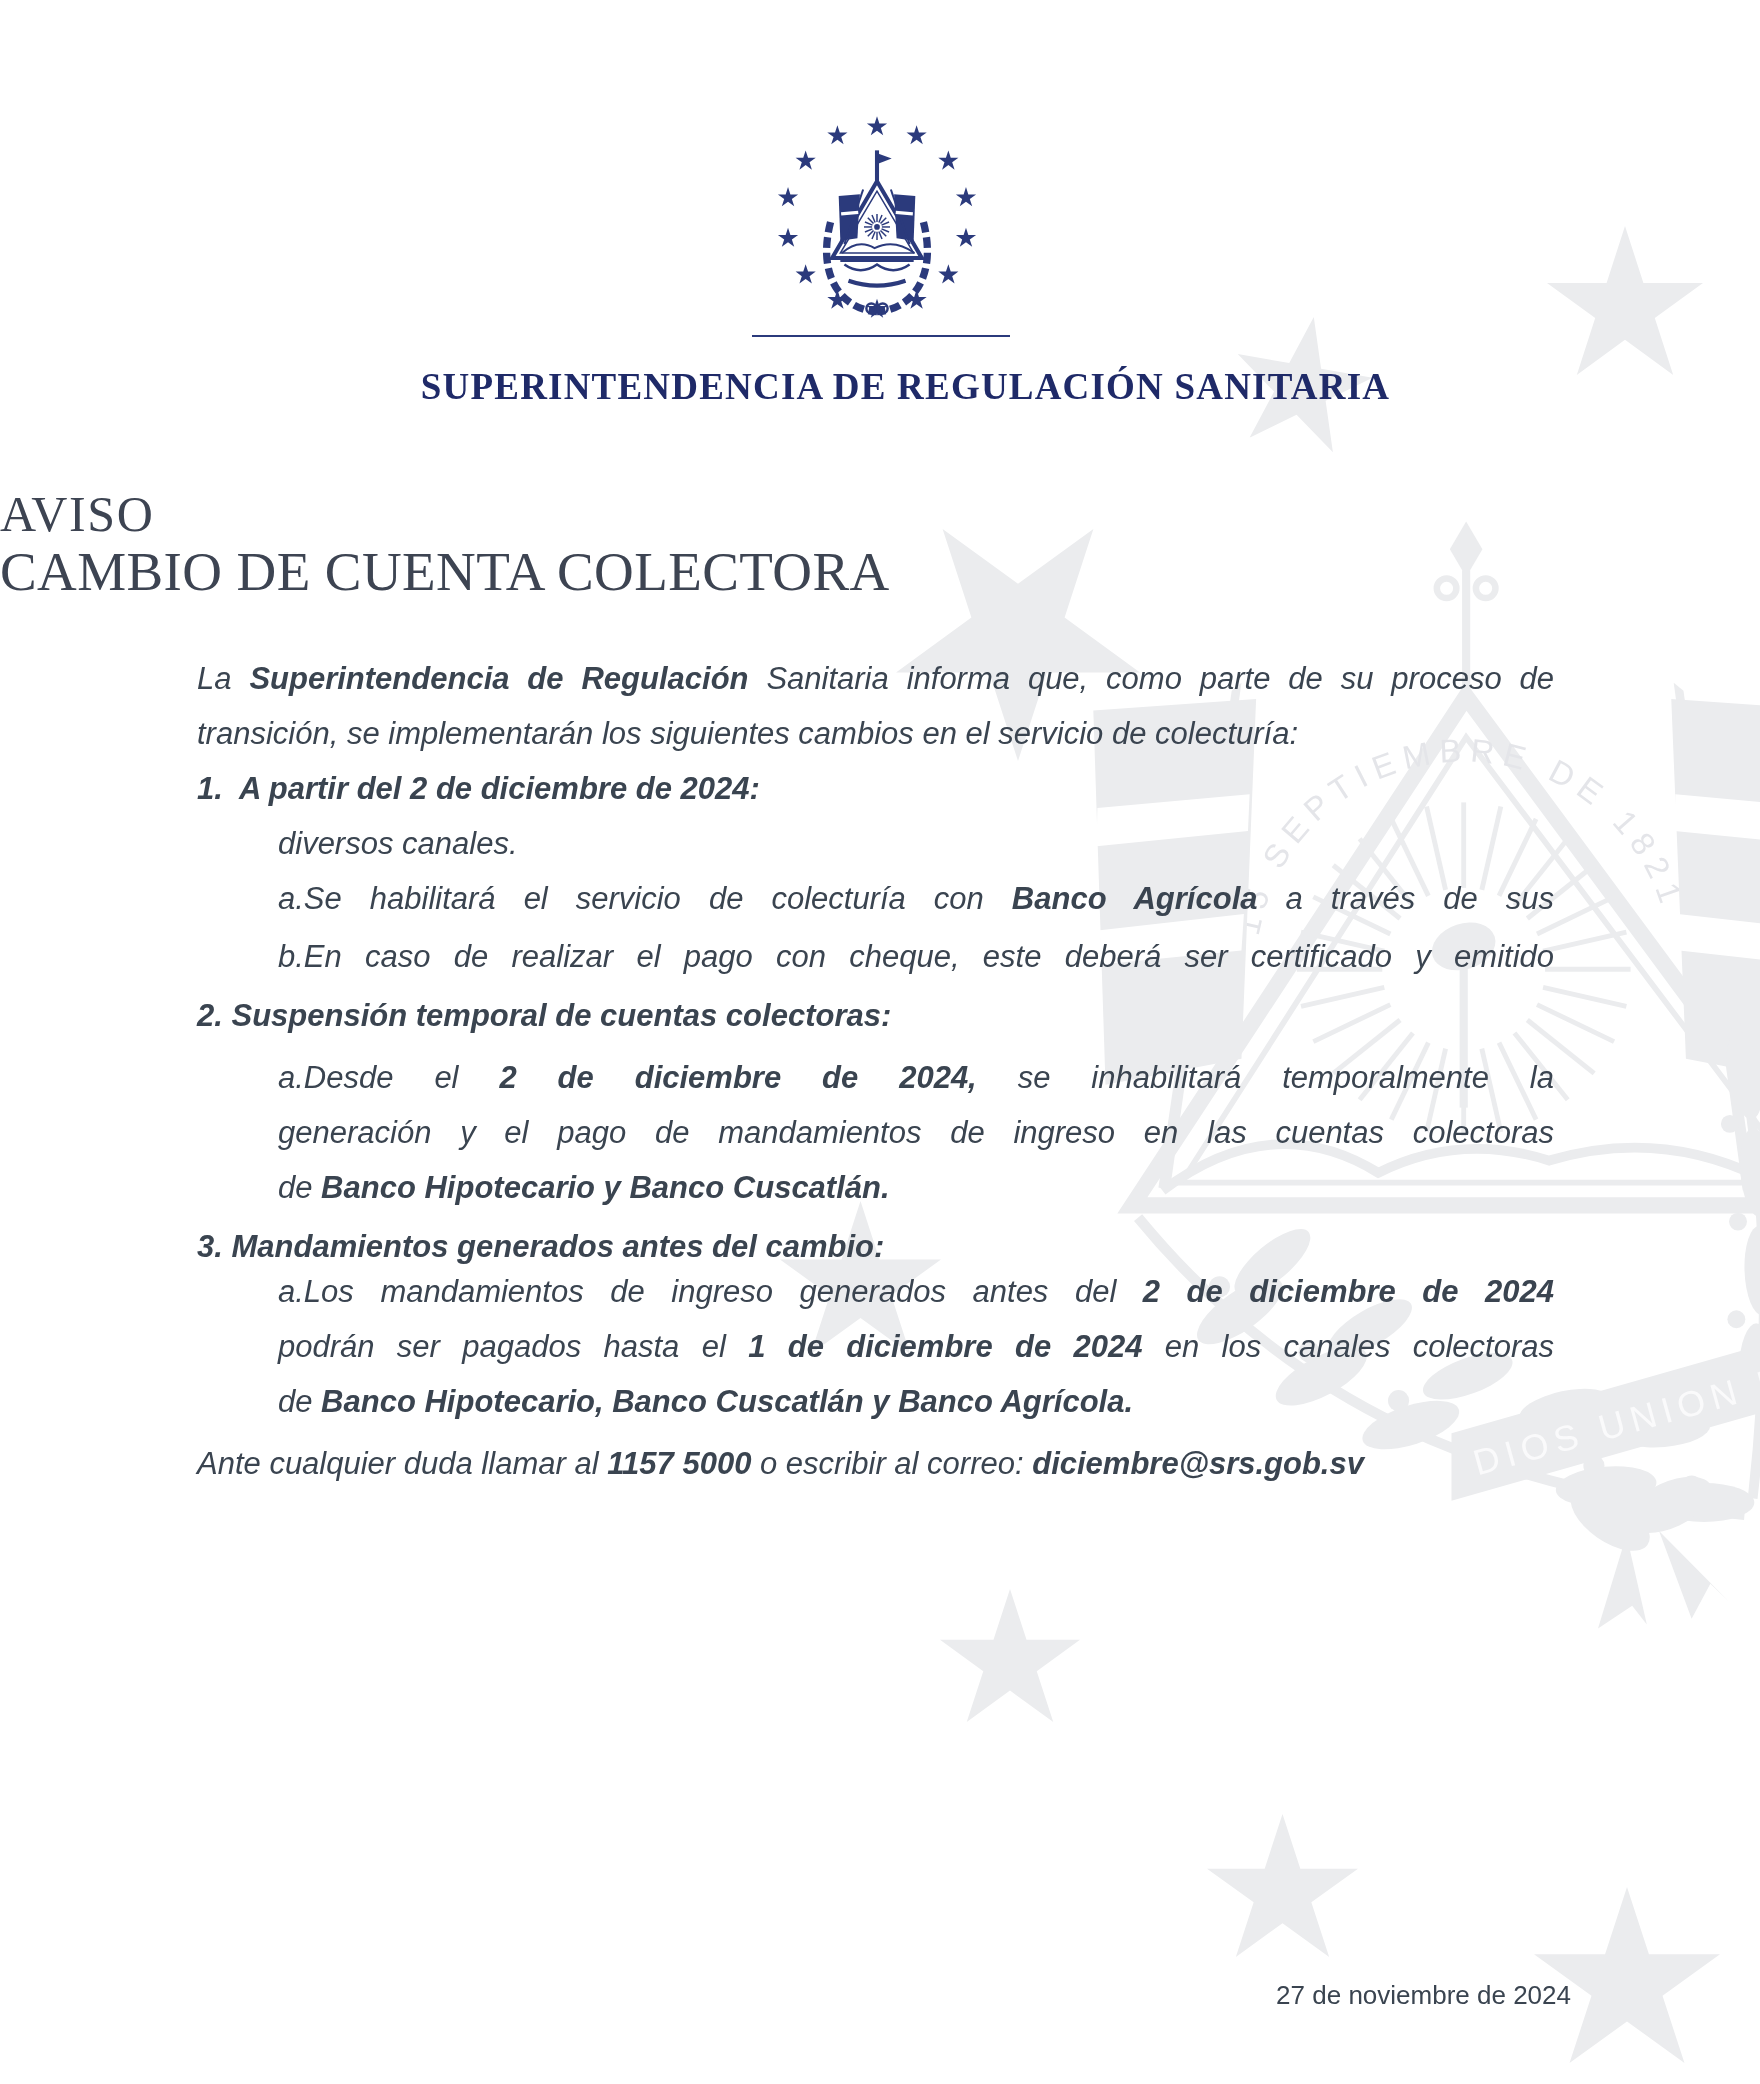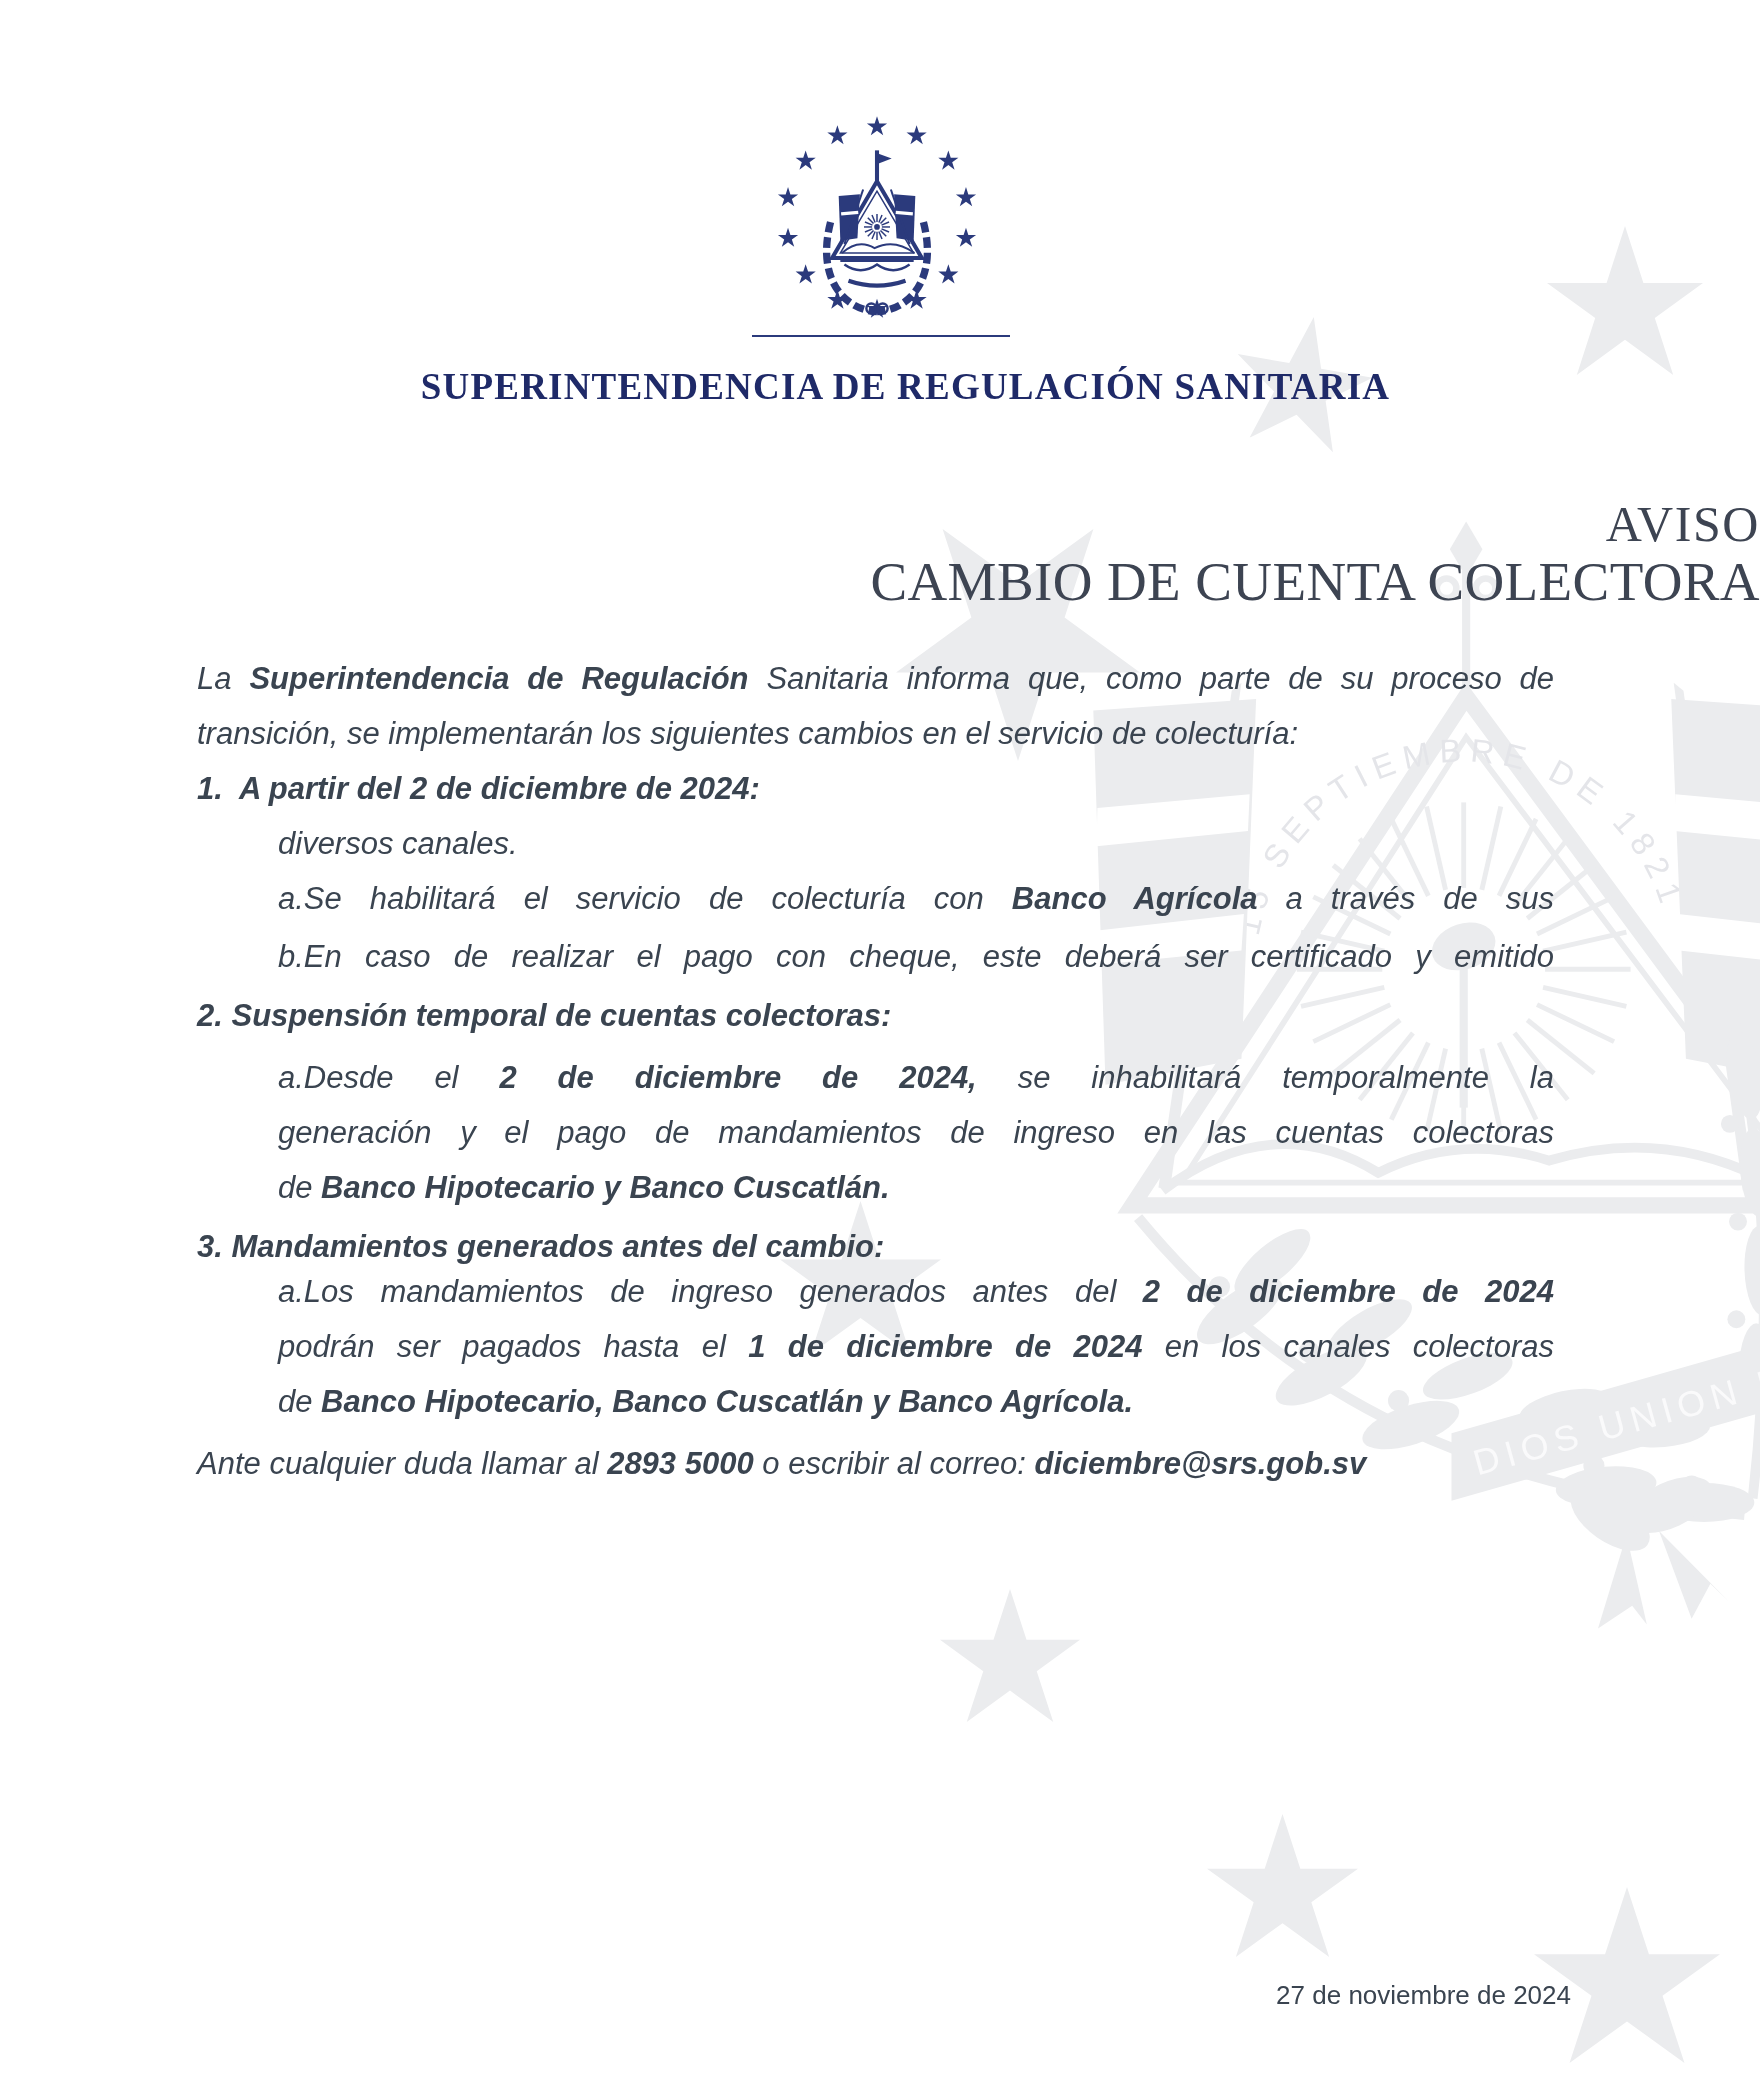--- a/index.html
+++ b/index.html
@@ -22,21 +22,21 @@
   .fg{position:absolute;inset:0;z-index:2;}
   .logo-svg{position:absolute;left:767px;top:108px;width:220px;height:220px;}
   .divider{position:absolute;left:752px;top:335px;width:258px;height:2.4px;background:#2b3a7c;}
   .org-name{
     position:absolute;left:197px;top:366px;width:1417px;
     text-align:center;
     font-family:"Liberation Serif",serif;
     font-weight:700;font-size:37px;letter-spacing:1.2px;
     color:#1f2a68;line-height:42px;
   }
-  .doc-title{position:absolute;left:0;top:497px;width:1760px;text-align:right;color:#3d4452;font-family:"Liberation Serif",serif;}
+  .doc-title{position:absolute;left:0;top:487px;width:1760px;text-align:left;color:#3d4452;font-family:"Liberation Serif",serif;}
   .doc-title .t1{font-size:50px;line-height:54px;letter-spacing:1.6px;}
   .doc-title .t2{font-size:55px;line-height:62px;letter-spacing:0.4px;}
   .body-text{
     position:absolute;left:197px;top:651px;width:1357px;
     font-size:31px;line-height:55px;color:#3a4450;
   }
   .para{margin:0;}
   .para.sub{padding-left:81px;}
   .line{display:block;text-align:left;font-style:italic;}
   .line.fill{text-align:justify;text-align-last:justify;}
@@ -278,20 +278,20 @@
         </div>
         <div class="para" data-name="paragraph-item3-heading">
           <span class="line" data-name="text-line"><b data-name="bold-text-segment">3. Mandamientos generados antes del cambio:</b></span>
         </div>
         <div class="para sub" data-name="paragraph-item3a">
           <span class="line fill" data-name="text-line"><span data-name="text-segment">a.Los mandamientos de ingreso generados antes del </span><b data-name="bold-text-segment">2 de diciembre de 2024</b></span>
           <span class="line fill" data-name="text-line"><span data-name="text-segment">podrán ser pagados hasta el </span><b data-name="bold-text-segment">1 de diciembre de 2024</b><span data-name="text-segment"> en los canales colectoras</span></span>
           <span class="line" data-name="text-line"><span data-name="text-segment">de </span><b data-name="bold-text-segment">Banco Hipotecario, Banco Cuscatlán y Banco Agrícola.</b></span>
         </div>
         <div class="para" data-name="paragraph-contact">
-          <span class="line" data-name="text-line"><span data-name="text-segment">Ante cualquier duda llamar al </span><b data-name="bold-text-segment">2893 5000</b><span data-name="text-segment"> o escribir al correo: </span><b data-name="bold-text-segment">diciembre@srs.gob.sv</b></span>
+          <span class="line" data-name="text-line"><span data-name="text-segment">Ante cualquier duda llamar al </span><b data-name="bold-text-segment">1157 5000</b><span data-name="text-segment"> o escribir al correo: </span><b data-name="bold-text-segment">diciembre@srs.gob.sv</b></span>
         </div>
       </div>
 
     <div class="doc-date" data-name="document-date">27 de noviembre de 2024</div>
   </div>
 </div>
 
 
 </body></html>

